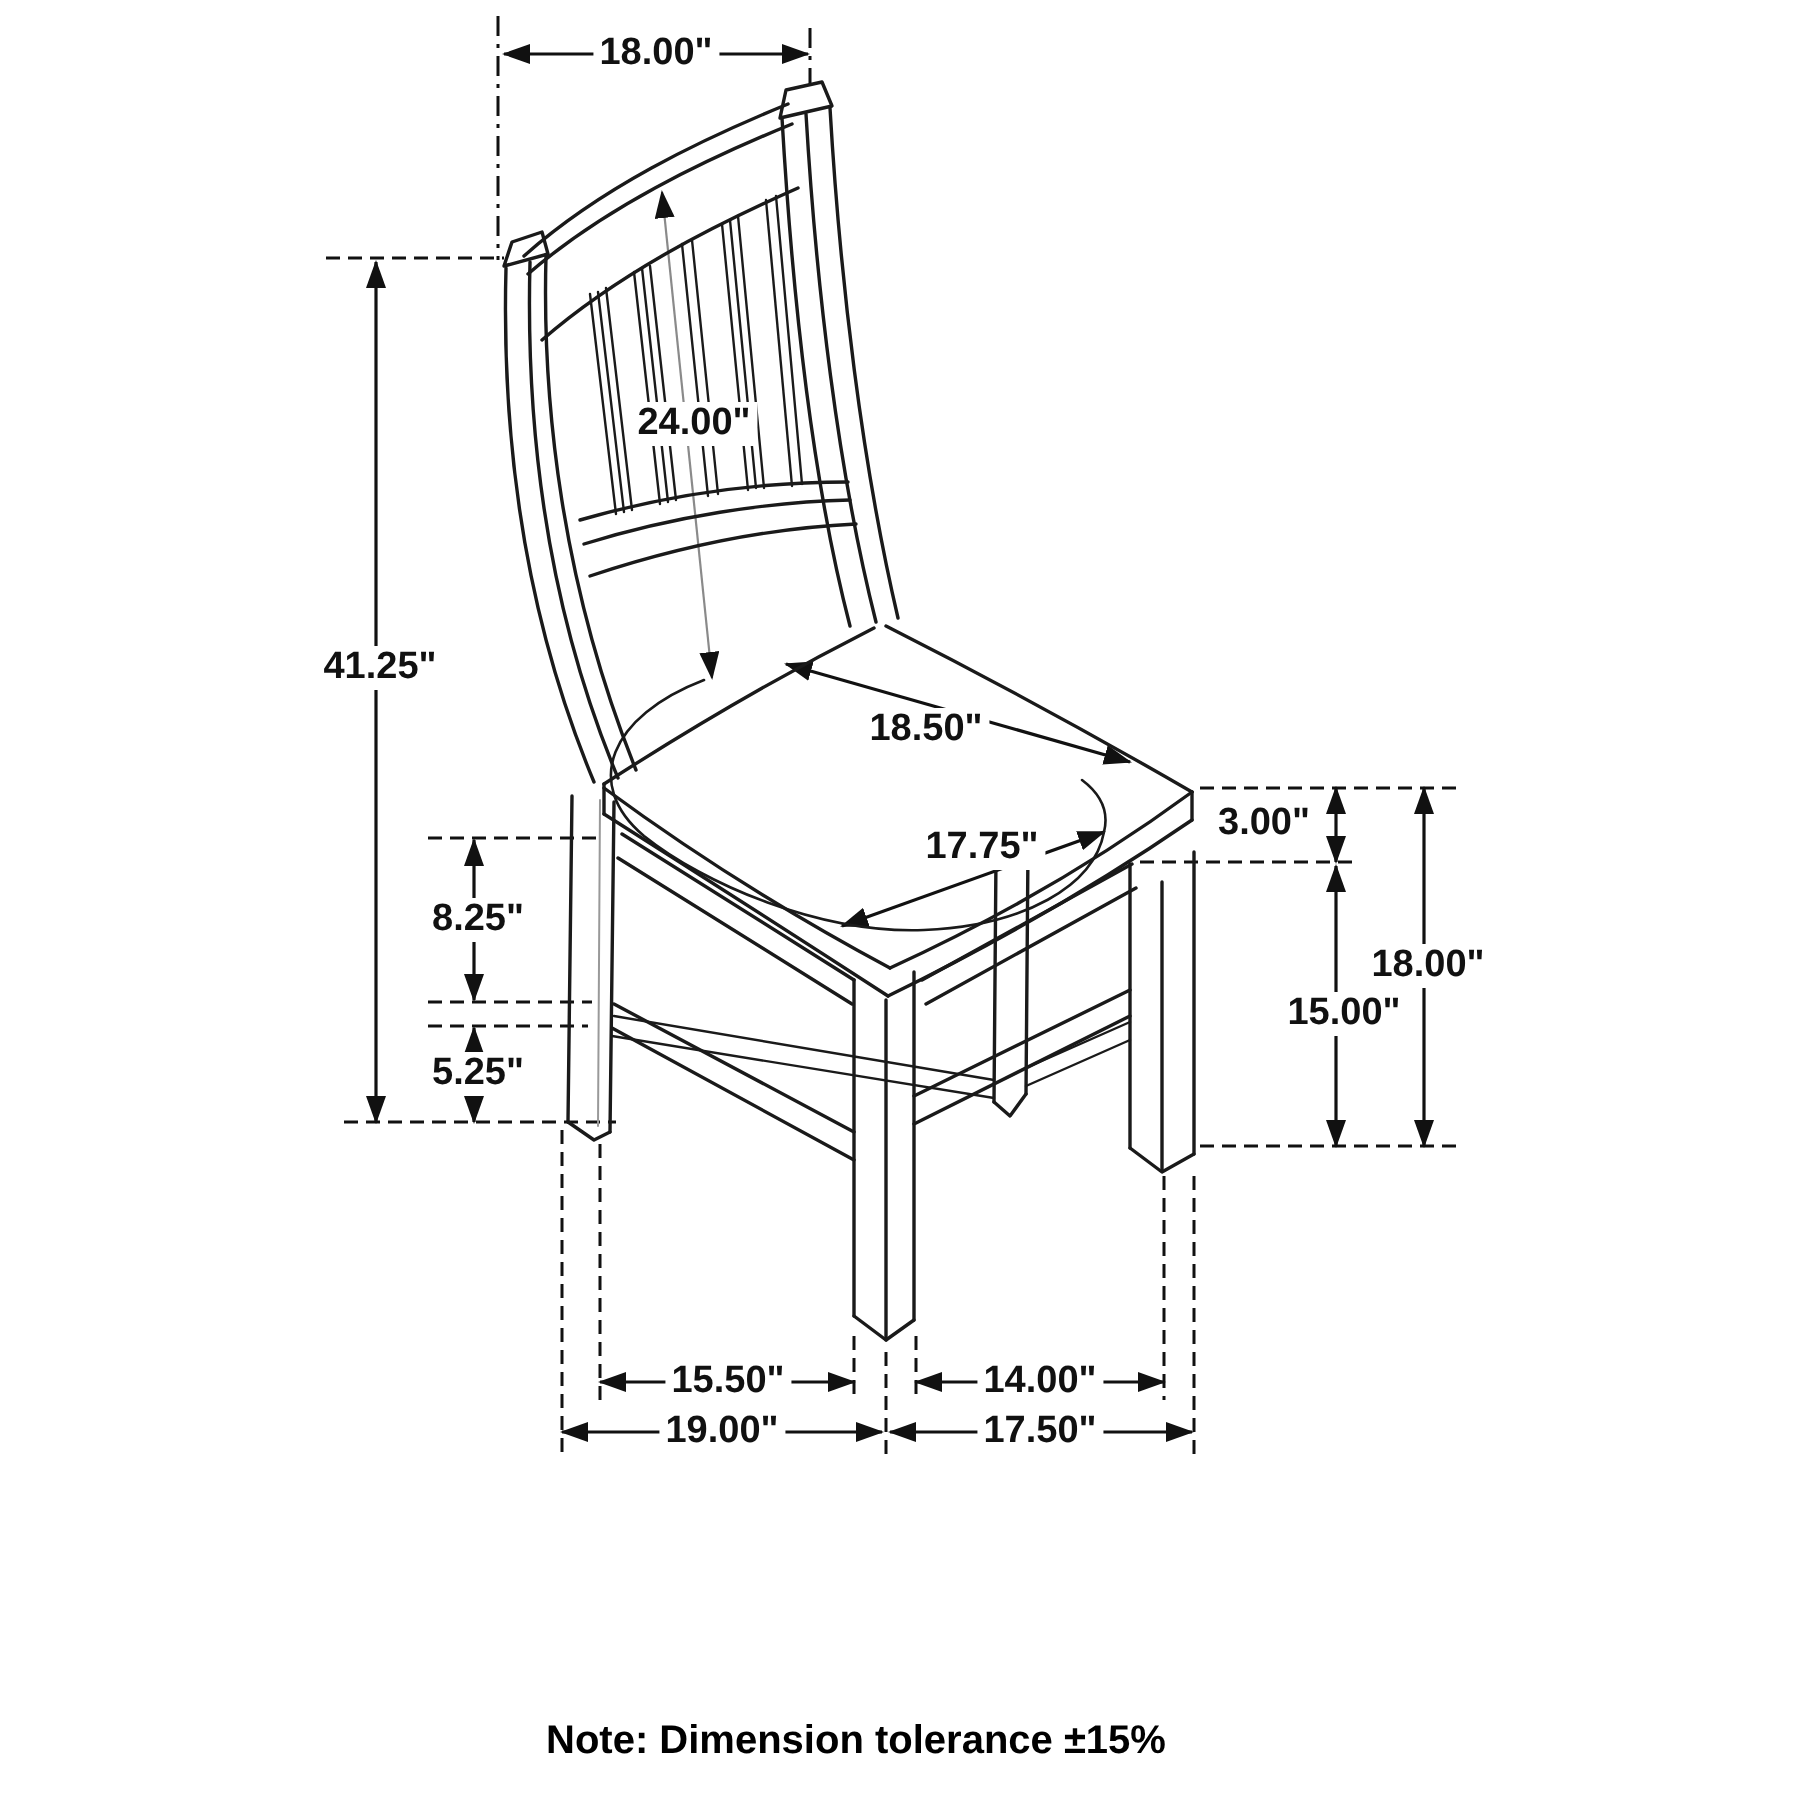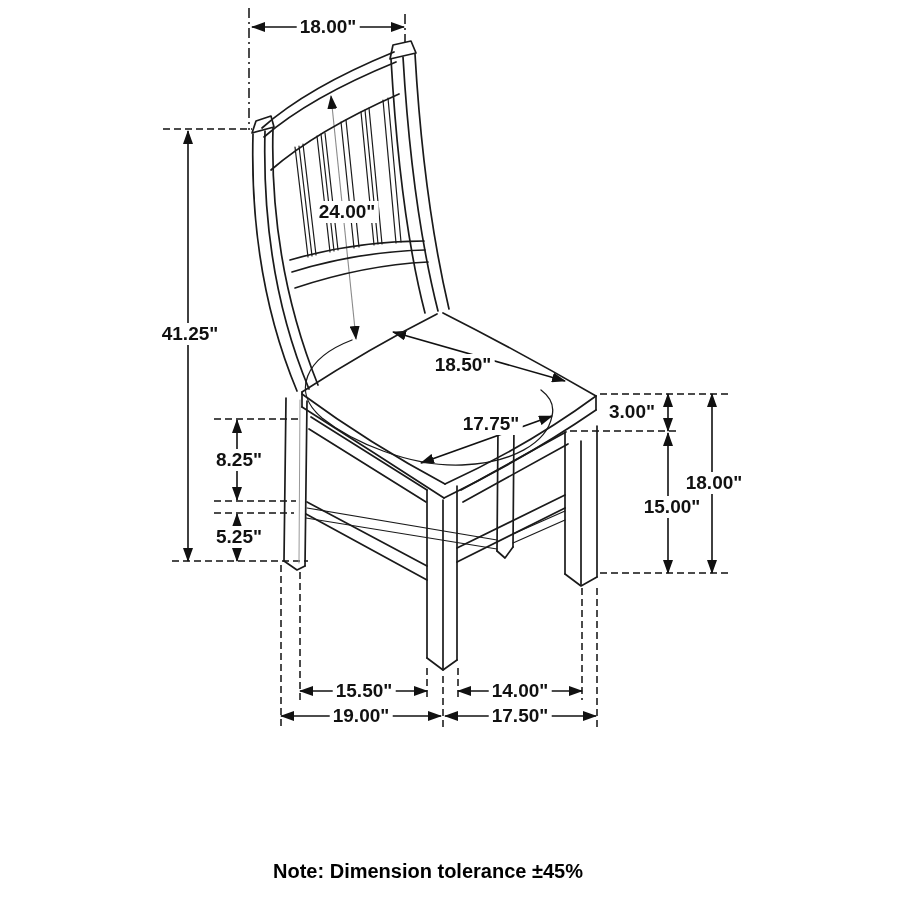--- a/index.html
+++ b/index.html
@@ -159,14 +159,14 @@
   <div class="dim" style="left:463px;top:365px">18.50"</div>
   <div class="dim" style="left:491px;top:424px">17.75"</div>
   <div class="dim" style="left:632px;top:412px">3.00"</div>
   <div class="dim" style="left:672px;top:507px">15.00"</div>
   <div class="dim" style="left:714px;top:483px">18.00"</div>
   <div class="dim" style="left:364px;top:691px">15.50"</div>
   <div class="dim" style="left:520px;top:691px">14.00"</div>
   <div class="dim" style="left:361px;top:716px">19.00"</div>
   <div class="dim" style="left:520px;top:716px">17.50"</div>
 
-  <div class="note">Note: Dimension tolerance ±45%</div>
+  <div class="note">Note: Dimension tolerance ±15%</div>
 </div>
 
 </body></html>

